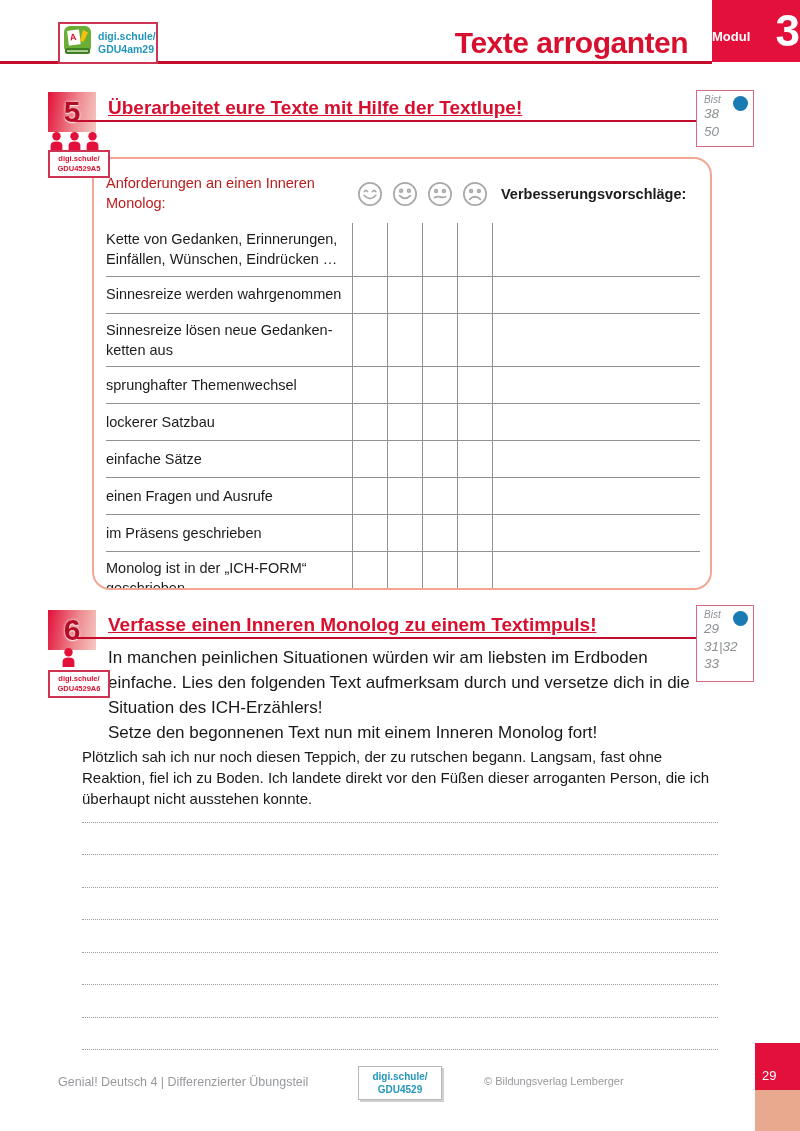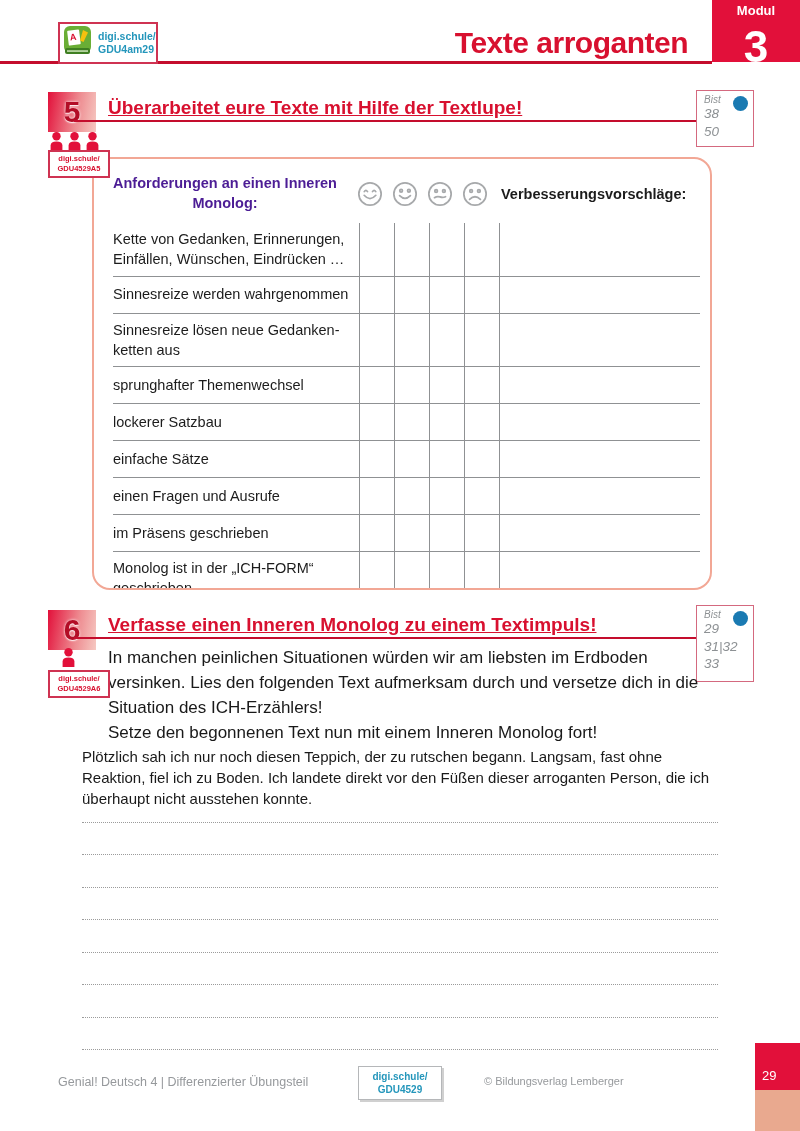--- a/index.html
+++ b/index.html
@@ -10,21 +10,21 @@
   }
 
   
   .logo-box { position:absolute; left:58px; top:22px; width:100px; height:42px;
     border:2px solid #cf3352; background:#fff; display:flex; align-items:center;
     gap:5px; padding:2px 3px; z-index:3; }
   .logo-text { color:#2496bb; font-weight:bold; font-size:10.5px; line-height:1.2; }
   .page-title { position:absolute; top:26px; right:112px; font-size:30px; font-weight:bold;
     color:#d8102f; letter-spacing:-0.5px; white-space:nowrap; }
   .modul-box { position:absolute; top:0; right:0; width:88px; height:62px; background:#e2103a;
-    color:#fff; display:flex; align-items:center; justify-content:center; gap:7px;flex-direction:column; }
+    color:#fff; display:flex; align-items:center; justify-content:space-between; gap:7px; }
   .modul-label { font-size:13px; font-weight:bold; margin-top:10px; }
   .modul-num { font-size:44px; font-weight:bold; line-height:1; }
   .header-rule { position:absolute; top:61px; left:0; width:712px; height:2.5px; background:#c40d2d; }
 
   
   .num-box { position:absolute; left:48px; width:48px; height:40px;
     background:linear-gradient(100deg,#e2103a 0%,#ee8d92 60%,#f6c9c2 100%);
     display:flex; align-items:center; justify-content:center;
     font-size:30px; font-weight:bold; color:#b30d26;
     text-shadow:0 0 3px rgba(255,255,255,.95), 0 1px 1px rgba(255,255,255,.8); }
@@ -47,24 +47,24 @@
   .bist-line { font-size:13.5px; line-height:1.3; }
   .bist-dot { position:absolute; top:5px; right:5px; width:15px; height:15px;
     border-radius:50%; background:#1a7ab2; }
 
   
   .card { position:absolute; left:92px; top:157px; width:620px; height:433px;
     border:2.5px solid #f2a795; border-radius:18px; background:#fff;
     padding:6px 10px 0 12px; overflow:hidden; }
   .trow { display:grid; grid-template-columns:246px 35px 35px 35px 35px 1fr; }
   .trow.header { min-height:58px; align-items:center; }
-  .th1 { font-weight:bold; font-size:14.5px; color:#4c1d95; line-height:1.35; padding-right:8px;text-align:center; }
+  .th1 { font-weight:normal; font-size:14.5px; color:#b91c1c; line-height:1.35; padding-right:8px; }
   .smiley-cell { display:flex; align-items:center; justify-content:center; }
   .th3 { font-weight:bold; font-size:14.5px; color:#1c1c1c; padding-left:9px; }
-  .trow.data { min-height:37px; align-items:center; border-bottom:1px solid #8f9193;margin-left:7px; }
+  .trow.data { min-height:37px; align-items:center; border-bottom:1px solid #8f9193; }
   .trow.data:last-child { border-bottom:none; }
   .cell-label { font-size:14.5px; color:#1c1c1c; line-height:1.4; padding:6px 8px 6px 0; }
   .vcell { border-left:1px solid #8f9193; align-self:stretch; }
 
   
   .instructions { position:absolute; left:108px; top:645px; width:608px;
     font-size:17px; line-height:25px; color:#191919; }
   .instructions p { margin:0; }
   .story { position:absolute; left:82px; top:746px; width:638px;
     font-size:15px; line-height:21px; color:#191919; }
@@ -287,21 +287,21 @@
 
   <div class="bist" id="bist6">
     <span class="bist-dot"></span>
     <div class="bist-label">Bist</div>
     <div class="bist-line">29</div>
     <div class="bist-line">31|32</div>
     <div class="bist-line">33</div>
   </div>
 
   <div class="instructions">
-    <p>In manchen peinlichen Situationen würden wir am liebsten im Erdboden versinken. Lies den folgenden Text aufmerksam durch und versetze dich in die Situation des ICH-Erzählers!</p>
+    <p>In manchen peinlichen Situationen würden wir am liebsten im Erdboden einfache. Lies den folgenden Text aufmerksam durch und versetze dich in die Situation des ICH-Erzählers!</p>
     <p>Setze den begonnenen Text nun mit einem Inneren Monolog fort!</p>
   </div>
 
   <div class="story">Plötzlich sah ich nur noch diesen Teppich, der zu rutschen begann. Langsam, fast ohne Reaktion, fiel ich zu Boden. Ich landete direkt vor den Füßen dieser arroganten Person, die ich überhaupt nicht ausstehen konnte.</div>
 
   <div class="write-area">
 
       <div class="write-line"></div>
 
       <div class="write-line"></div>

